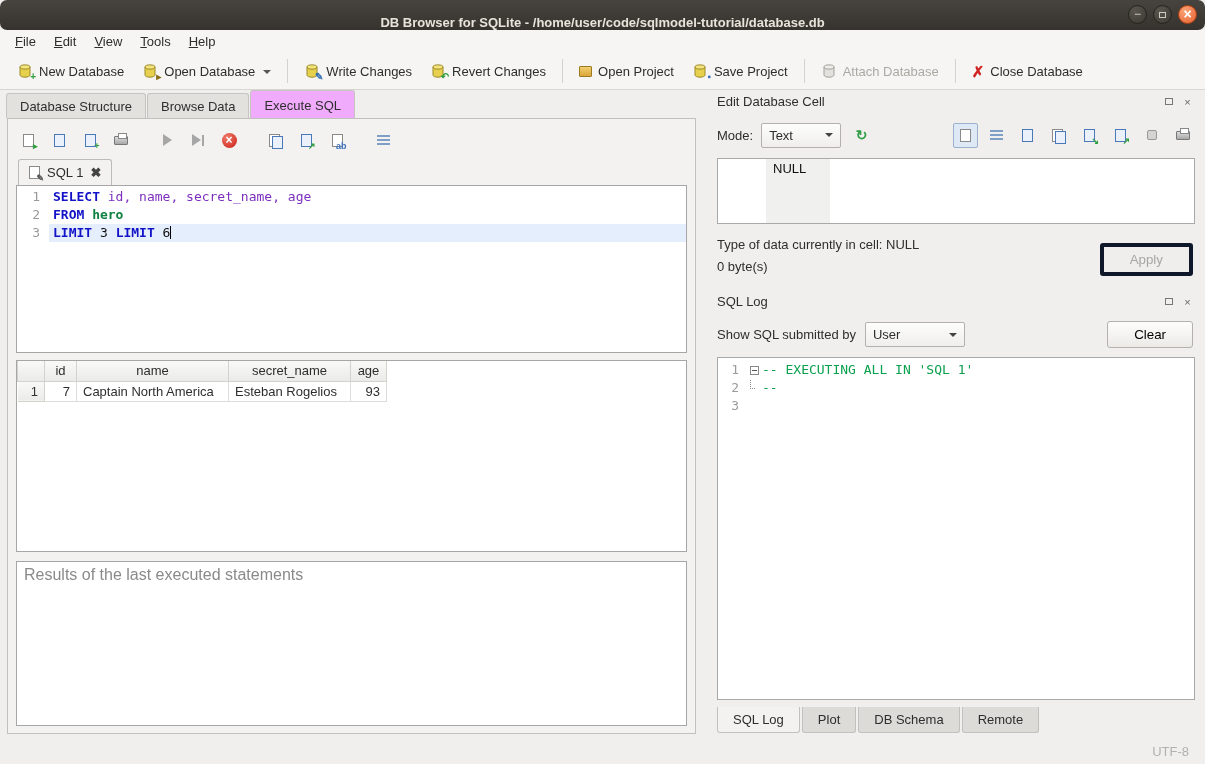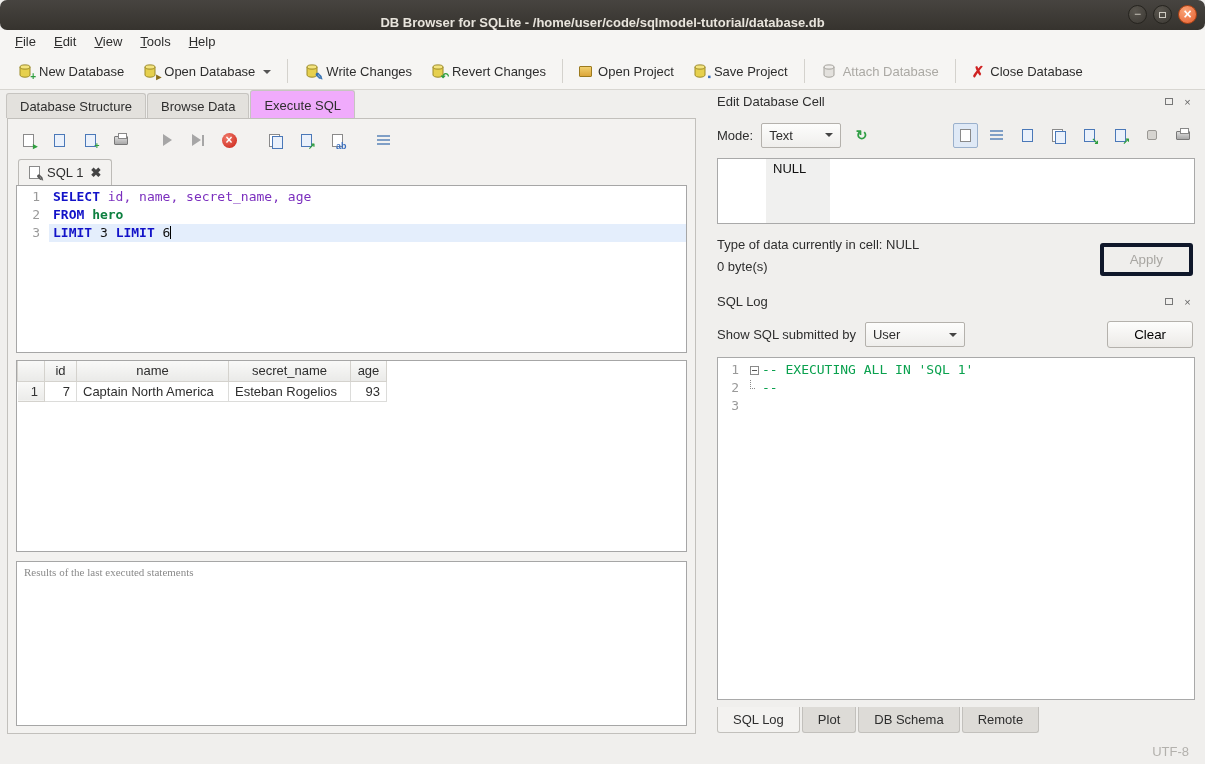--- a/index.html
+++ b/index.html
@@ -85,21 +85,21 @@
 
   
   .grid { border:1px solid #a6a6a6; background:#fff; height:192px; flex:none; margin-top:7px; overflow:hidden; }
   .grid table { border-collapse:collapse; font-size:13px; }
   .grid th { font-weight:normal; background:linear-gradient(#f9f9f8,#eaeae8); border:1px solid #d4d2cd; border-top:none; height:20px; padding:1px 6px; text-align:center; }
   .grid td { border-right:1px solid #dcdcda; border-bottom:1px solid #dcdcda; padding:2px 6px; height:20px; }
   .grid td.rowhdr { background:linear-gradient(#f9f9f8,#ebebe9); border-color:#d4d2cd; text-align:right; color:#333; }
   .grid .num { text-align:right; }
 
   
-  .results-msg { border:1px solid #a6a6a6; background:#fff; flex:1; margin-top:9px; padding:4px 7px; color:#8a8a8a; font-family:Liberation Serif, serif; font-size:11px; }
+  .results-msg { border:1px solid #a6a6a6; background:#fff; flex:1; margin-top:9px; padding:4px 7px; color:#8a8a8a; font-family:Liberation Sans, sans-serif; font-size:16px; }
 
   
   .dock-header { display:flex; align-items:flex-start; height:20px; flex:none; }
   .dock-title { flex:1; }
   .dock-btn { width:15px; height:15px; display:flex; align-items:center; justify-content:center; margin-left:4px; color:#666; font-size:11px; }
   .float-glyph { width:8px; height:7px; border:1px solid #777; }
 
   .mode-row { display:flex; align-items:center; margin-top:7px; height:28px; flex:none; }
   .mode-label { margin-right:8px; }
   .select { display:inline-flex; align-items:center; justify-content:space-between; gap:10px; border:1px solid #b4b1ac; background:linear-gradient(#fdfdfc,#efeeec); border-radius:2px; padding:4px 7px; }

